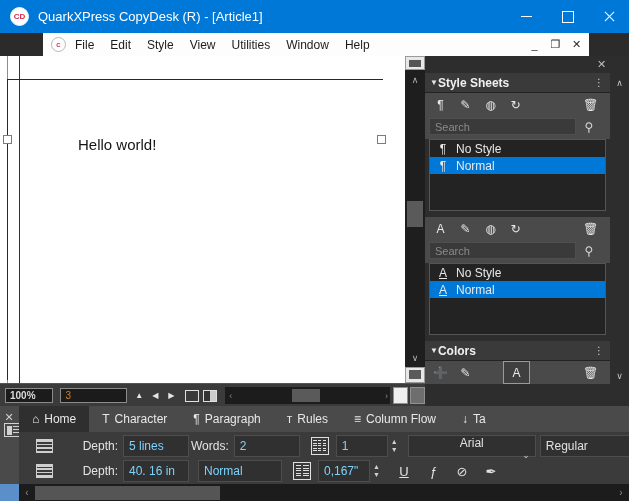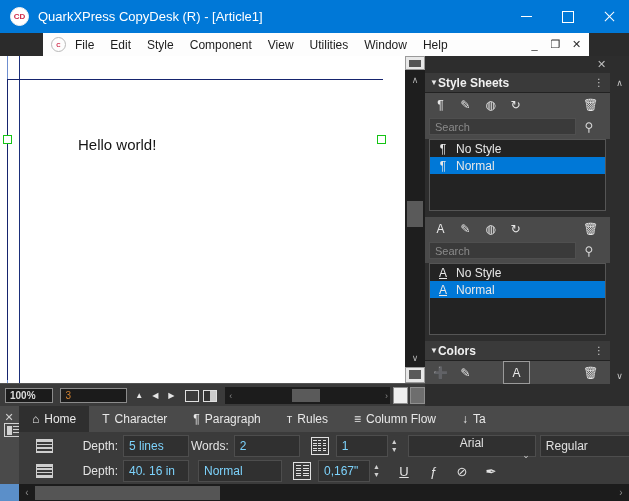--- a/index.html
+++ b/index.html
@@ -304,21 +304,20 @@
     </div>
   </div>
 
   <div class="menubar">
     <div class="menu-logo">
       <span>C</span>
     </div>
     <div class="menu-item">File</div>
     <div class="menu-item">Edit</div>
     <div class="menu-item">Style</div>
-    <div class="menu-item">Component</div>
     <div class="menu-item">View</div>
     <div class="menu-item">Utilities</div>
     <div class="menu-item">Window</div>
     <div class="menu-item">Help</div>
     <div class="mdi-ctrls">
       <div class="mdi-btn">_</div>
       <div class="mdi-btn">❐</div>
       <div class="mdi-btn">✕</div>
     </div>
   </div>

